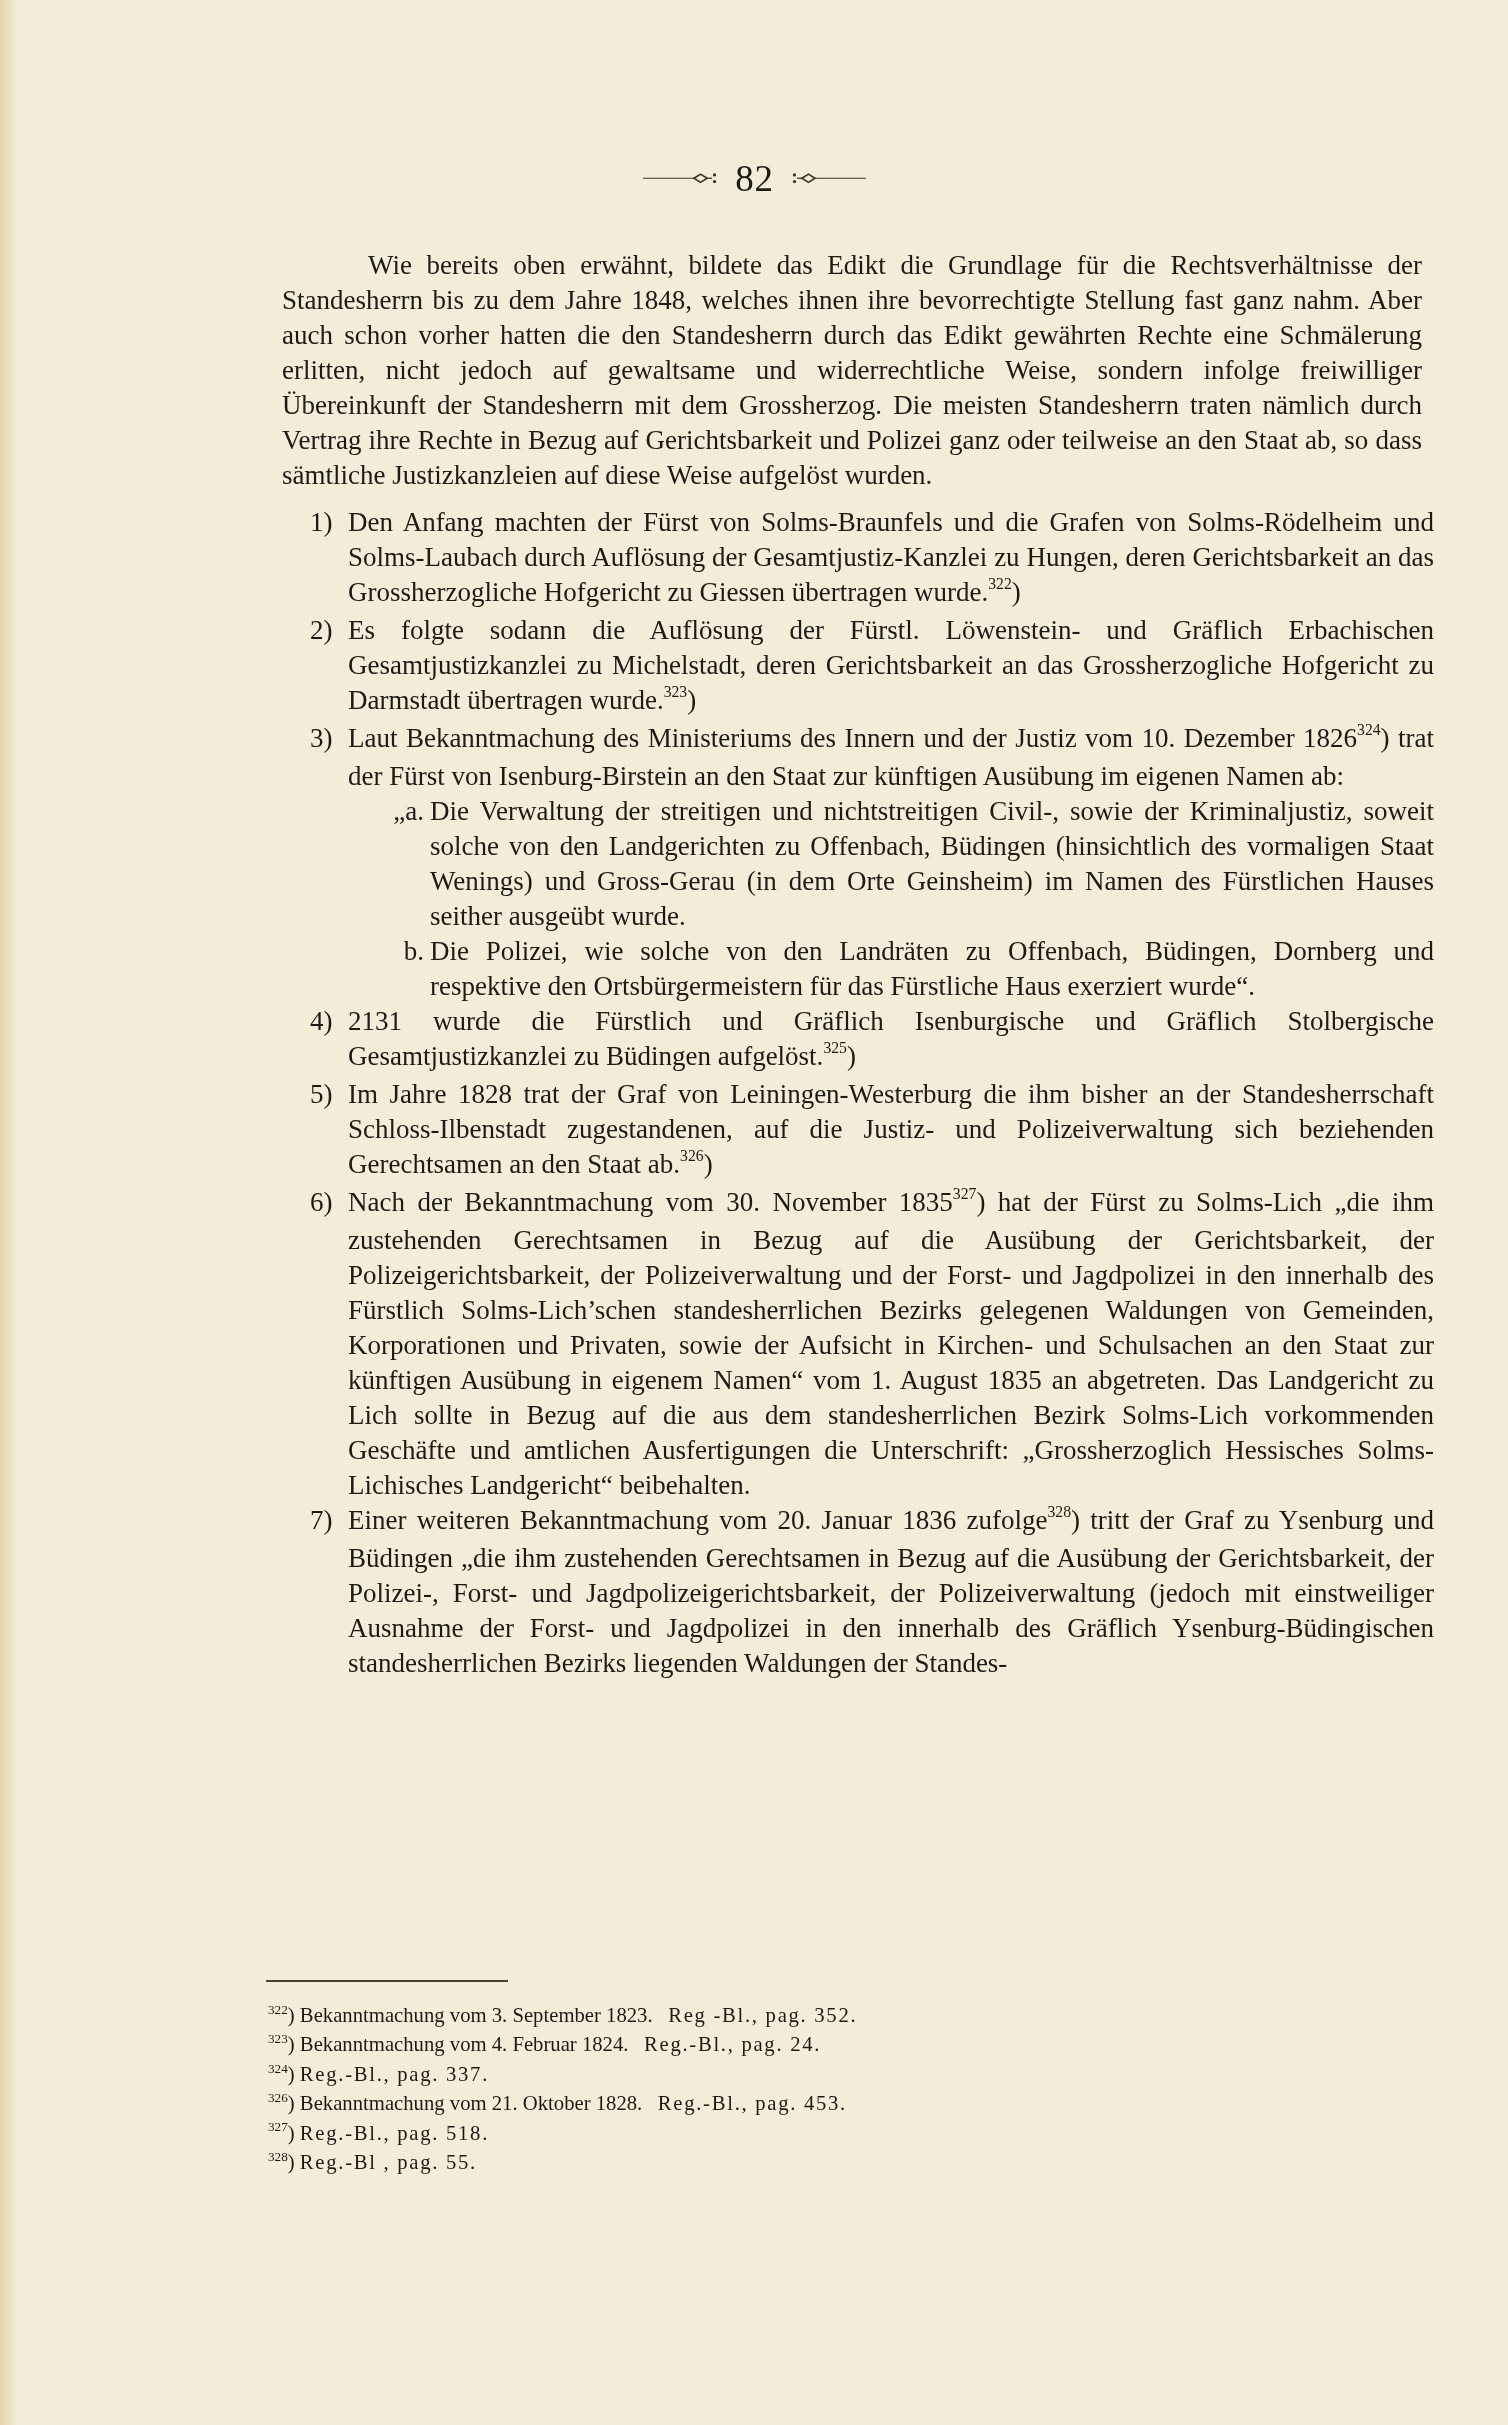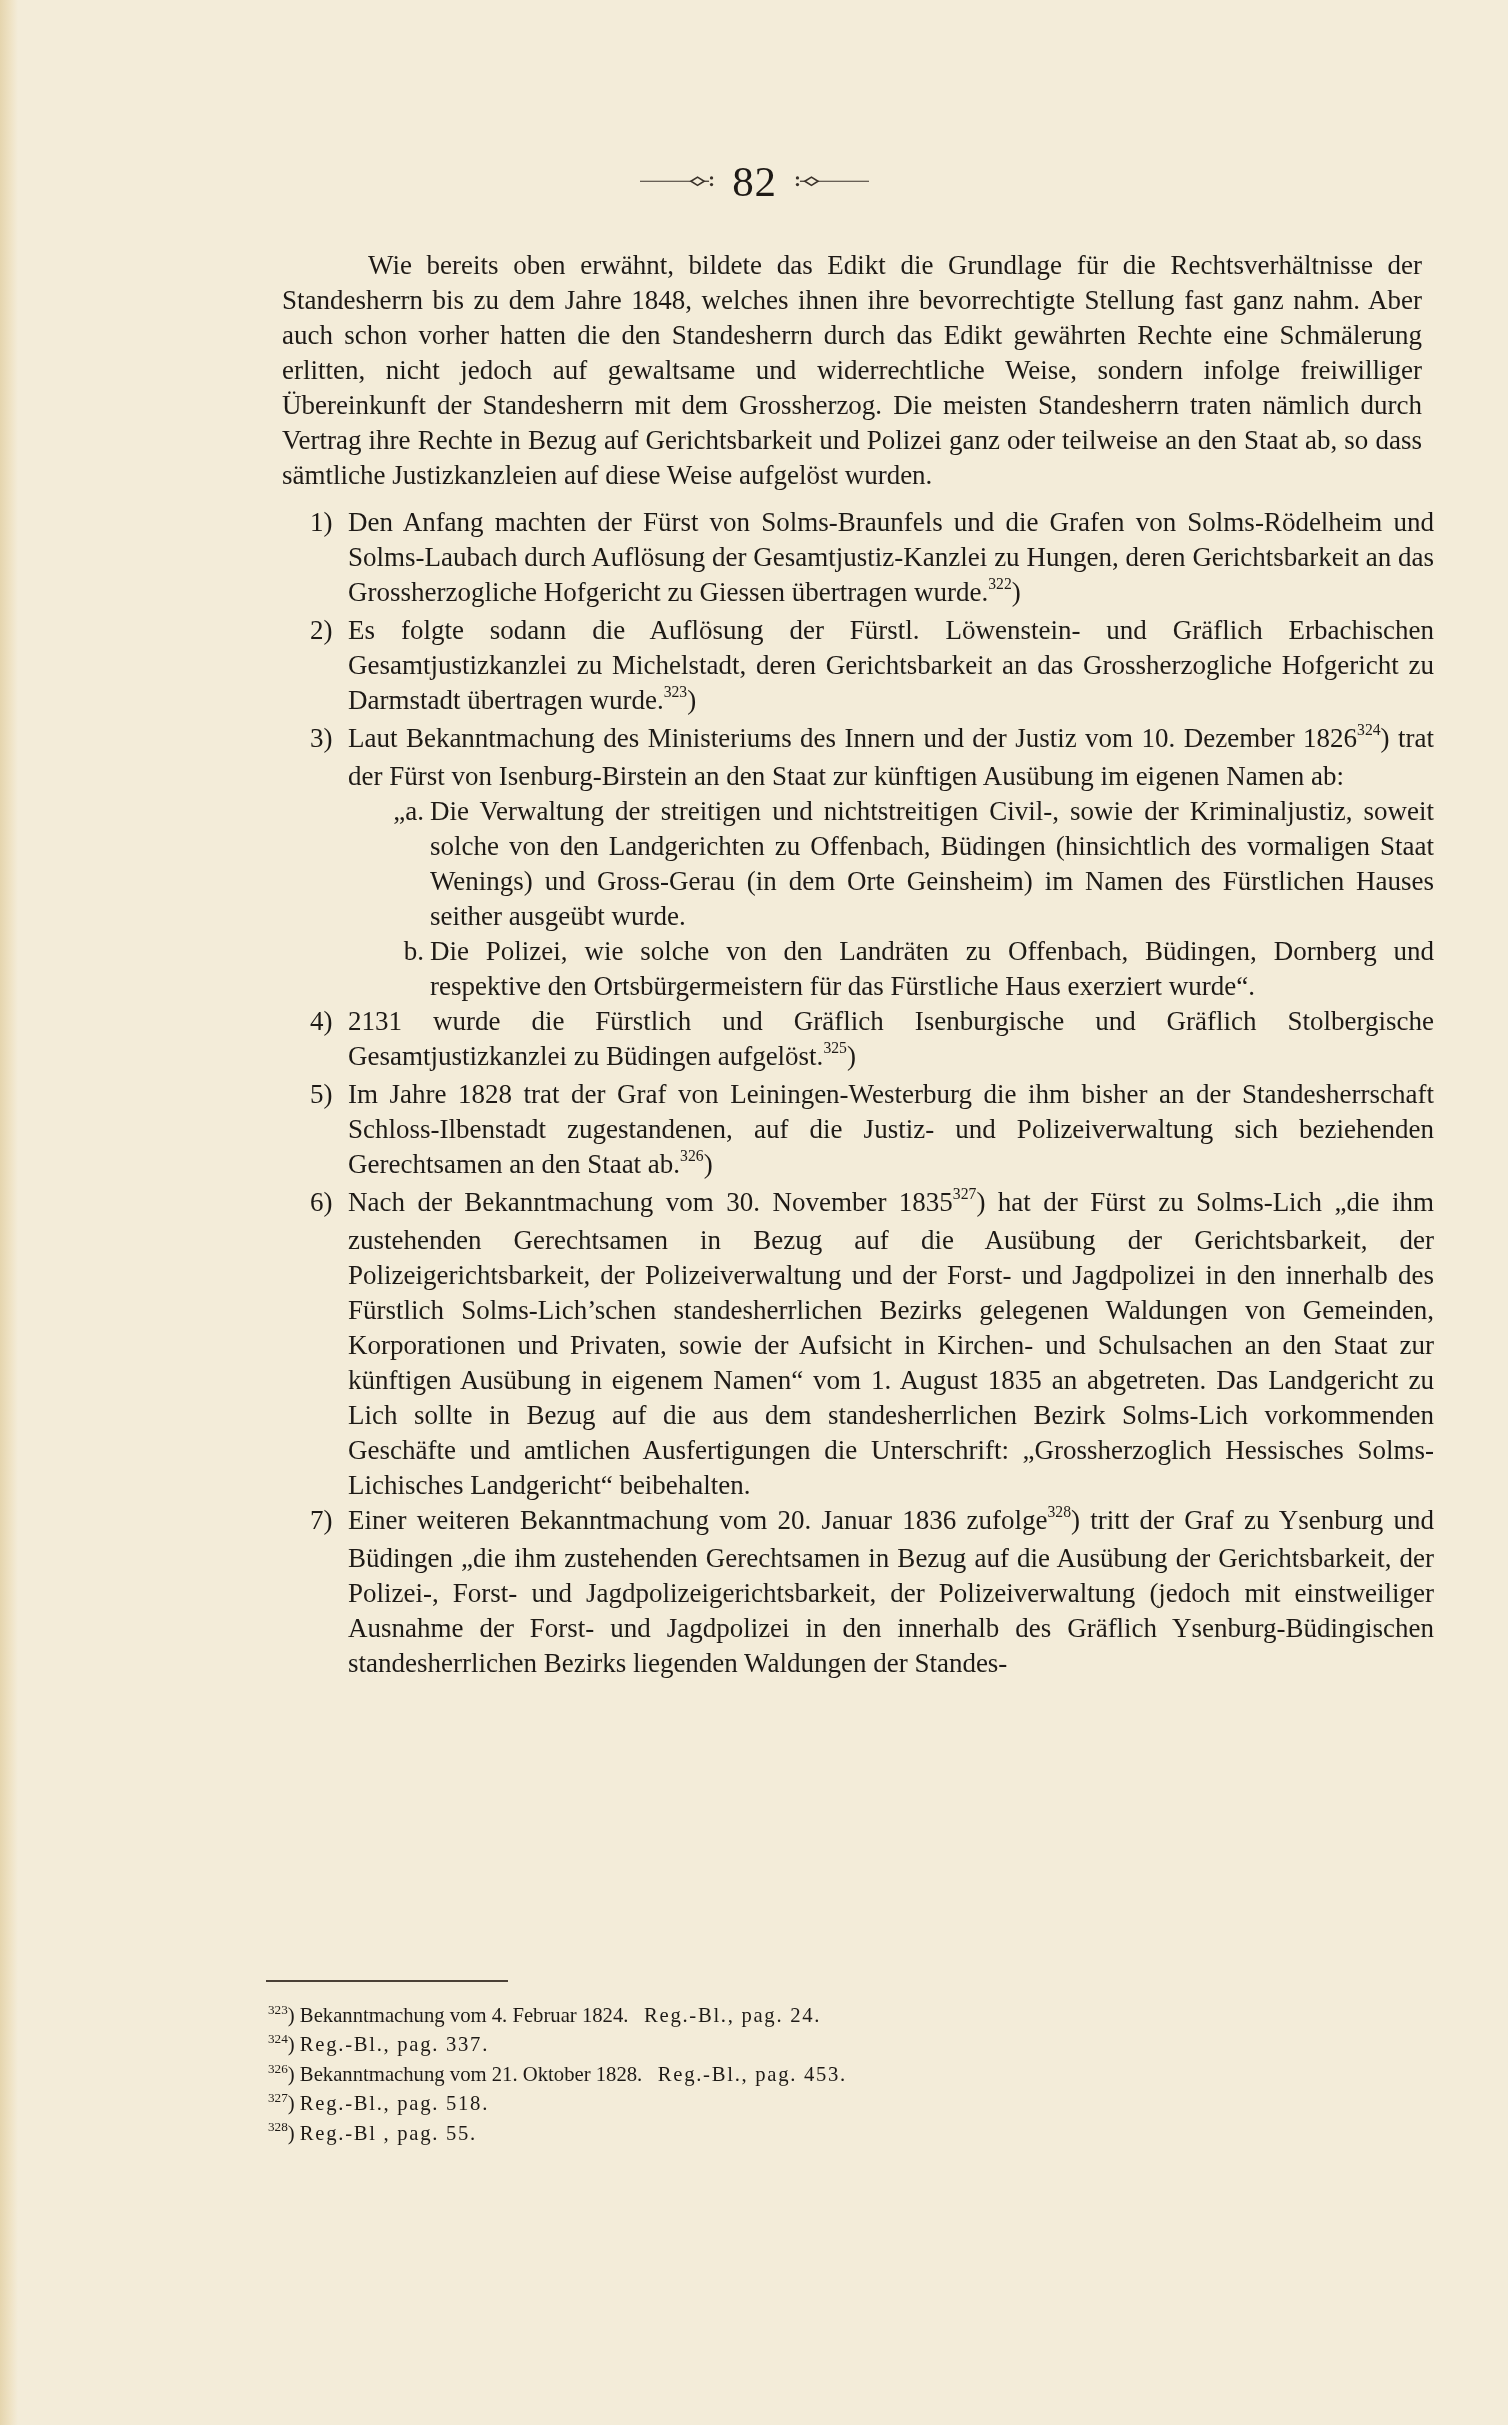--- a/index.html
+++ b/index.html
@@ -14,21 +14,21 @@
   .edge {
     position: absolute; left: 0; top: 0; width: 18px; height: 2426px;
     background: linear-gradient(to right, #e5d5ae, #efe3c6 60%, #f3ecd9);
   }
   .header {
     position: absolute; top: 157px; left: 0; width: 1509px;
     display: flex; justify-content: center; align-items: center;
     gap: 0;
   }
   .orn { display: inline-block; width: 74px; height: 16.5px; }
-  .page-num { font-size: 43px; margin: 0 18px; letter-spacing: 0.8px; }
+  .page-num { font-size: 37px; margin: 0 18px; letter-spacing: 0.8px; }
   .body-text {
     position: absolute; left: 270px; top: 236px; width: 1164px;
     font-size: 27px; line-height: 35px;
     text-align: justify;
   }
   .para { text-indent: 86px; margin: 12px; }
   .item { position: relative; padding-left: 78px; margin: 0; }
   .item .num { position: absolute; left: 40px; top: 0; }
   .sub { position: relative; padding-left: 160px; margin: 0; }
   .sub .lbl { position: absolute; left: 104px; top: 0; text-align: right; width: 50px; }
@@ -111,19 +111,20 @@
 
   <p class="item">
     <span class="num">7)</span>
     <span>Einer weiteren Bekanntmachung vom 20. Januar 1836 zufolge</span><sup class="fn">328</sup><span>) tritt der Graf zu Ysenburg und Büdingen „die ihm zustehenden Gerechtsamen in Bezug auf die Ausübung der Gerichtsbarkeit, der Polizei-, Forst- und Jagdpolizeigerichtsbarkeit, der Polizeiverwaltung (jedoch mit einstweiliger Ausnahme der Forst- und Jagdpolizei in den innerhalb des Gräflich Ysenburg-Büdingischen standesherrlichen Bezirks liegenden Waldungen der Standes-</span>
   </p>
 </div>
 
 <div class="rule"></div>
 
 <div class="footnotes">
+  <p class="fnline"><sup>322</sup>) <span>Bekanntmachung vom 3. September 1823.</span>&nbsp;&nbsp; <span class="ref">Reg -Bl., pag. 352.</span></p>
   <p class="fnline"><sup>323</sup>) <span>Bekanntmachung vom 4. Februar 1824.</span>&nbsp;&nbsp; <span class="ref">Reg.-Bl., pag. 24.</span></p>
   <p class="fnline"><sup>324</sup>) <span class="ref">Reg.-Bl., pag. 337.</span></p>
   <p class="fnline"><sup>326</sup>) <span>Bekanntmachung vom 21. Oktober 1828.</span>&nbsp;&nbsp; <span class="ref">Reg.-Bl., pag. 453.</span></p>
   <p class="fnline"><sup>327</sup>) <span class="ref">Reg.-Bl., pag. 518.</span></p>
   <p class="fnline"><sup>328</sup>) <span class="ref">Reg.-Bl , pag. 55.</span></p>
 </div>
 
 
 </body></html>

